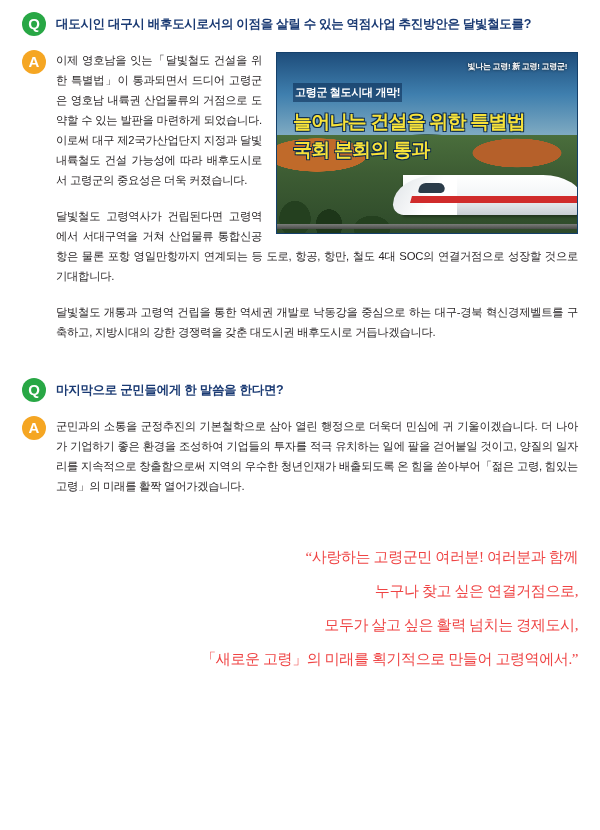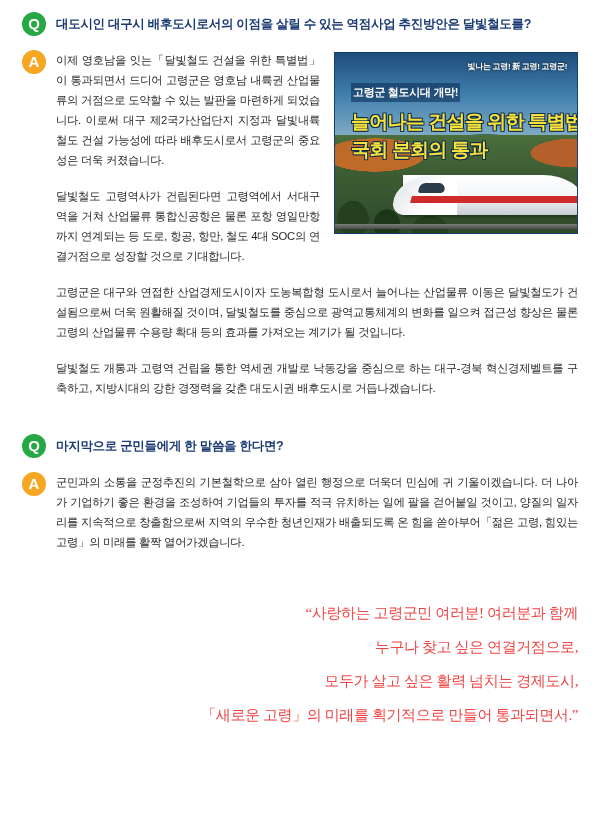--- a/index.html
+++ b/index.html
@@ -69,21 +69,21 @@
     text-align: justify;
     letter-spacing: -0.25px;
     margin: 0 0 16px 0;
     color: #231f20;
   }
   .para:last-child { margin-bottom: 16px; }
 
   
   .figure {
     float: right;
-    width: 244px;
+    width: 302px;
     height: 182px;
     margin: 2px 0 10px 14px;
     position: relative;
     overflow: hidden;
     border: 1px solid #14406b;
     box-sizing: border-box;
     background: linear-gradient(#2d5f8a, #4d7c52);
   }
   
   .fig-sky {
@@ -240,37 +240,36 @@
         <div class="train-rail"></div>
         <div class="fig-logo">빛나는 고령! 新 고령! 고령군!</div>
         <div class="fig-tag">고령군 철도시대 개막!</div>
         <div class="fig-head1">늘어나는 건설을 위한 특별법</div>
         <div class="fig-head2">국회 본회의 통과</div>
       </div>
 
       <p class="para">이제 영호남을 잇는「달빛철도 건설을 위한 특별법」이 통과되면서 드디어 고령군은 영호남 내륙권 산업물류의 거점으로 도약할 수 있는 발판을 마련하게 되었습니다. 이로써 대구 제2국가산업단지 지정과 달빛내륙철도 건설 가능성에 따라 배후도시로서 고령군의 중요성은 더욱 커졌습니다.</p>
       <p class="para">달빛철도 고령역사가 건립된다면 고령역에서 서대구역을 거쳐 산업물류 통합신공항은 물론 포항 영일만항까지 연계되는 등 도로, 항공, 항만, 철도 4대 SOC의 연결거점으로 성장할 것으로 기대합니다.</p>
       <div class="clear"></div>
-      <p class="para">고령군은 대구와 연접한 산업경제도시이자 도농복합형 도시로서 늘어나는 산업물류 이동은 달빛철도가 건설됨으로써 더욱 원활해질 것이며, 달빛철도를 중심으로 광역교통체계의 변화를 일으켜 접근성 향상은 물론 고령의 산업물류 수용량 확대 등의 효과를 가져오는 계기가 될 것입니다.</p>
       <p class="para">달빛철도 개통과 고령역 건립을 통한 역세권 개발로 낙동강을 중심으로 하는 대구-경북 혁신경제벨트를 구축하고, 지방시대의 강한 경쟁력을 갖춘 대도시권 배후도시로 거듭나겠습니다.</p>
     </div>
   </div>
 
   <div class="qa-row q-row section-2">
     <div class="qa-badge badge-q">Q</div>
     <div class="q-text">마지막으로 군민들에게 한 말씀을 한다면?</div>
   </div>
 
   <div class="a-block">
     <div class="qa-badge badge-a">A</div>
     <div class="a-body a-body-2">
       <p class="para">군민과의 소통을 군정추진의 기본철학으로 삼아 열린 행정으로 더욱더 민심에 귀 기울이겠습니다. 더 나아가 기업하기 좋은 환경을 조성하여 기업들의 투자를 적극 유치하는 일에 팔을 걷어붙일 것이고, 양질의 일자리를 지속적으로 창출함으로써 지역의 우수한 청년인재가 배출되도록 온 힘을 쏟아부어「젊은 고령, 힘있는 고령」의 미래를 활짝 열어가겠습니다.</p>
     </div>
   </div>
 
   <div class="quote">
     <div>“사랑하는 고령군민 여러분! 여러분과 함께</div>
     <div>누구나 찾고 싶은 연결거점으로,</div>
     <div>모두가 살고 싶은 활력 넘치는 경제도시,</div>
-    <div>「새로운 고령」의 미래를 획기적으로 만들어 통과되면서.”</div>
+    <div>「새로운 고령」의 미래를 획기적으로 만들어 고령역에서.”</div>
   </div>
 
 </div>
 
 </body></html>

